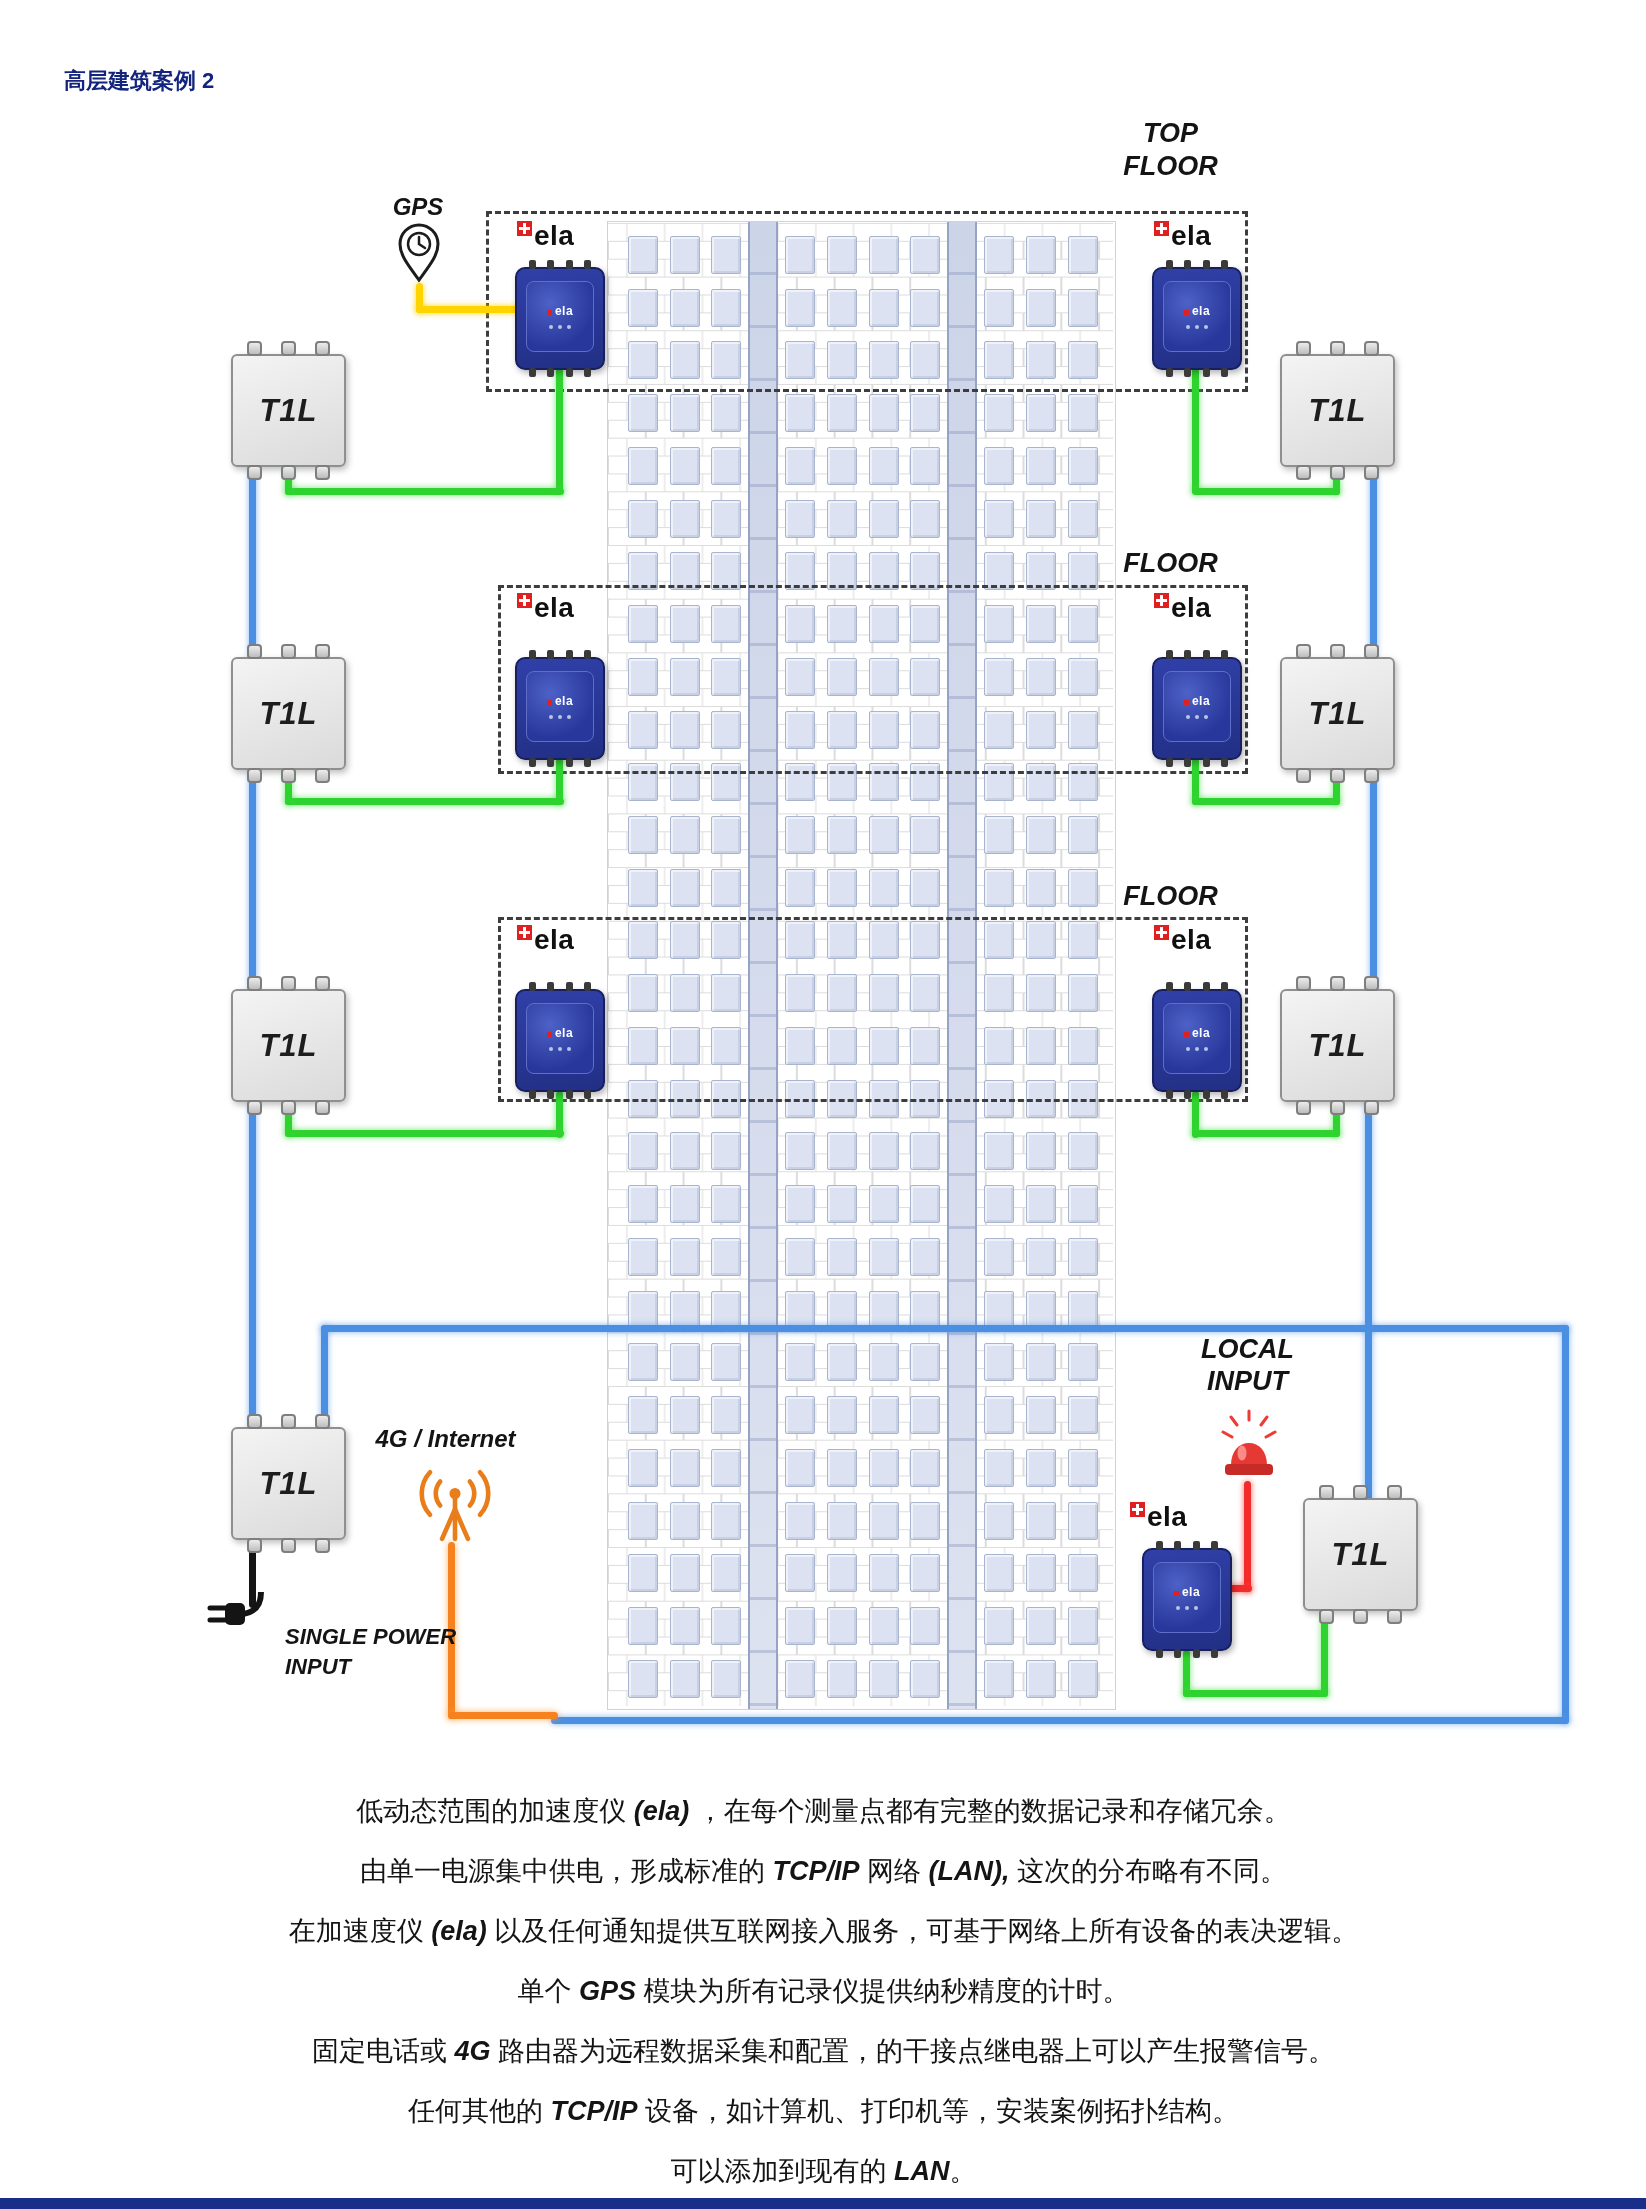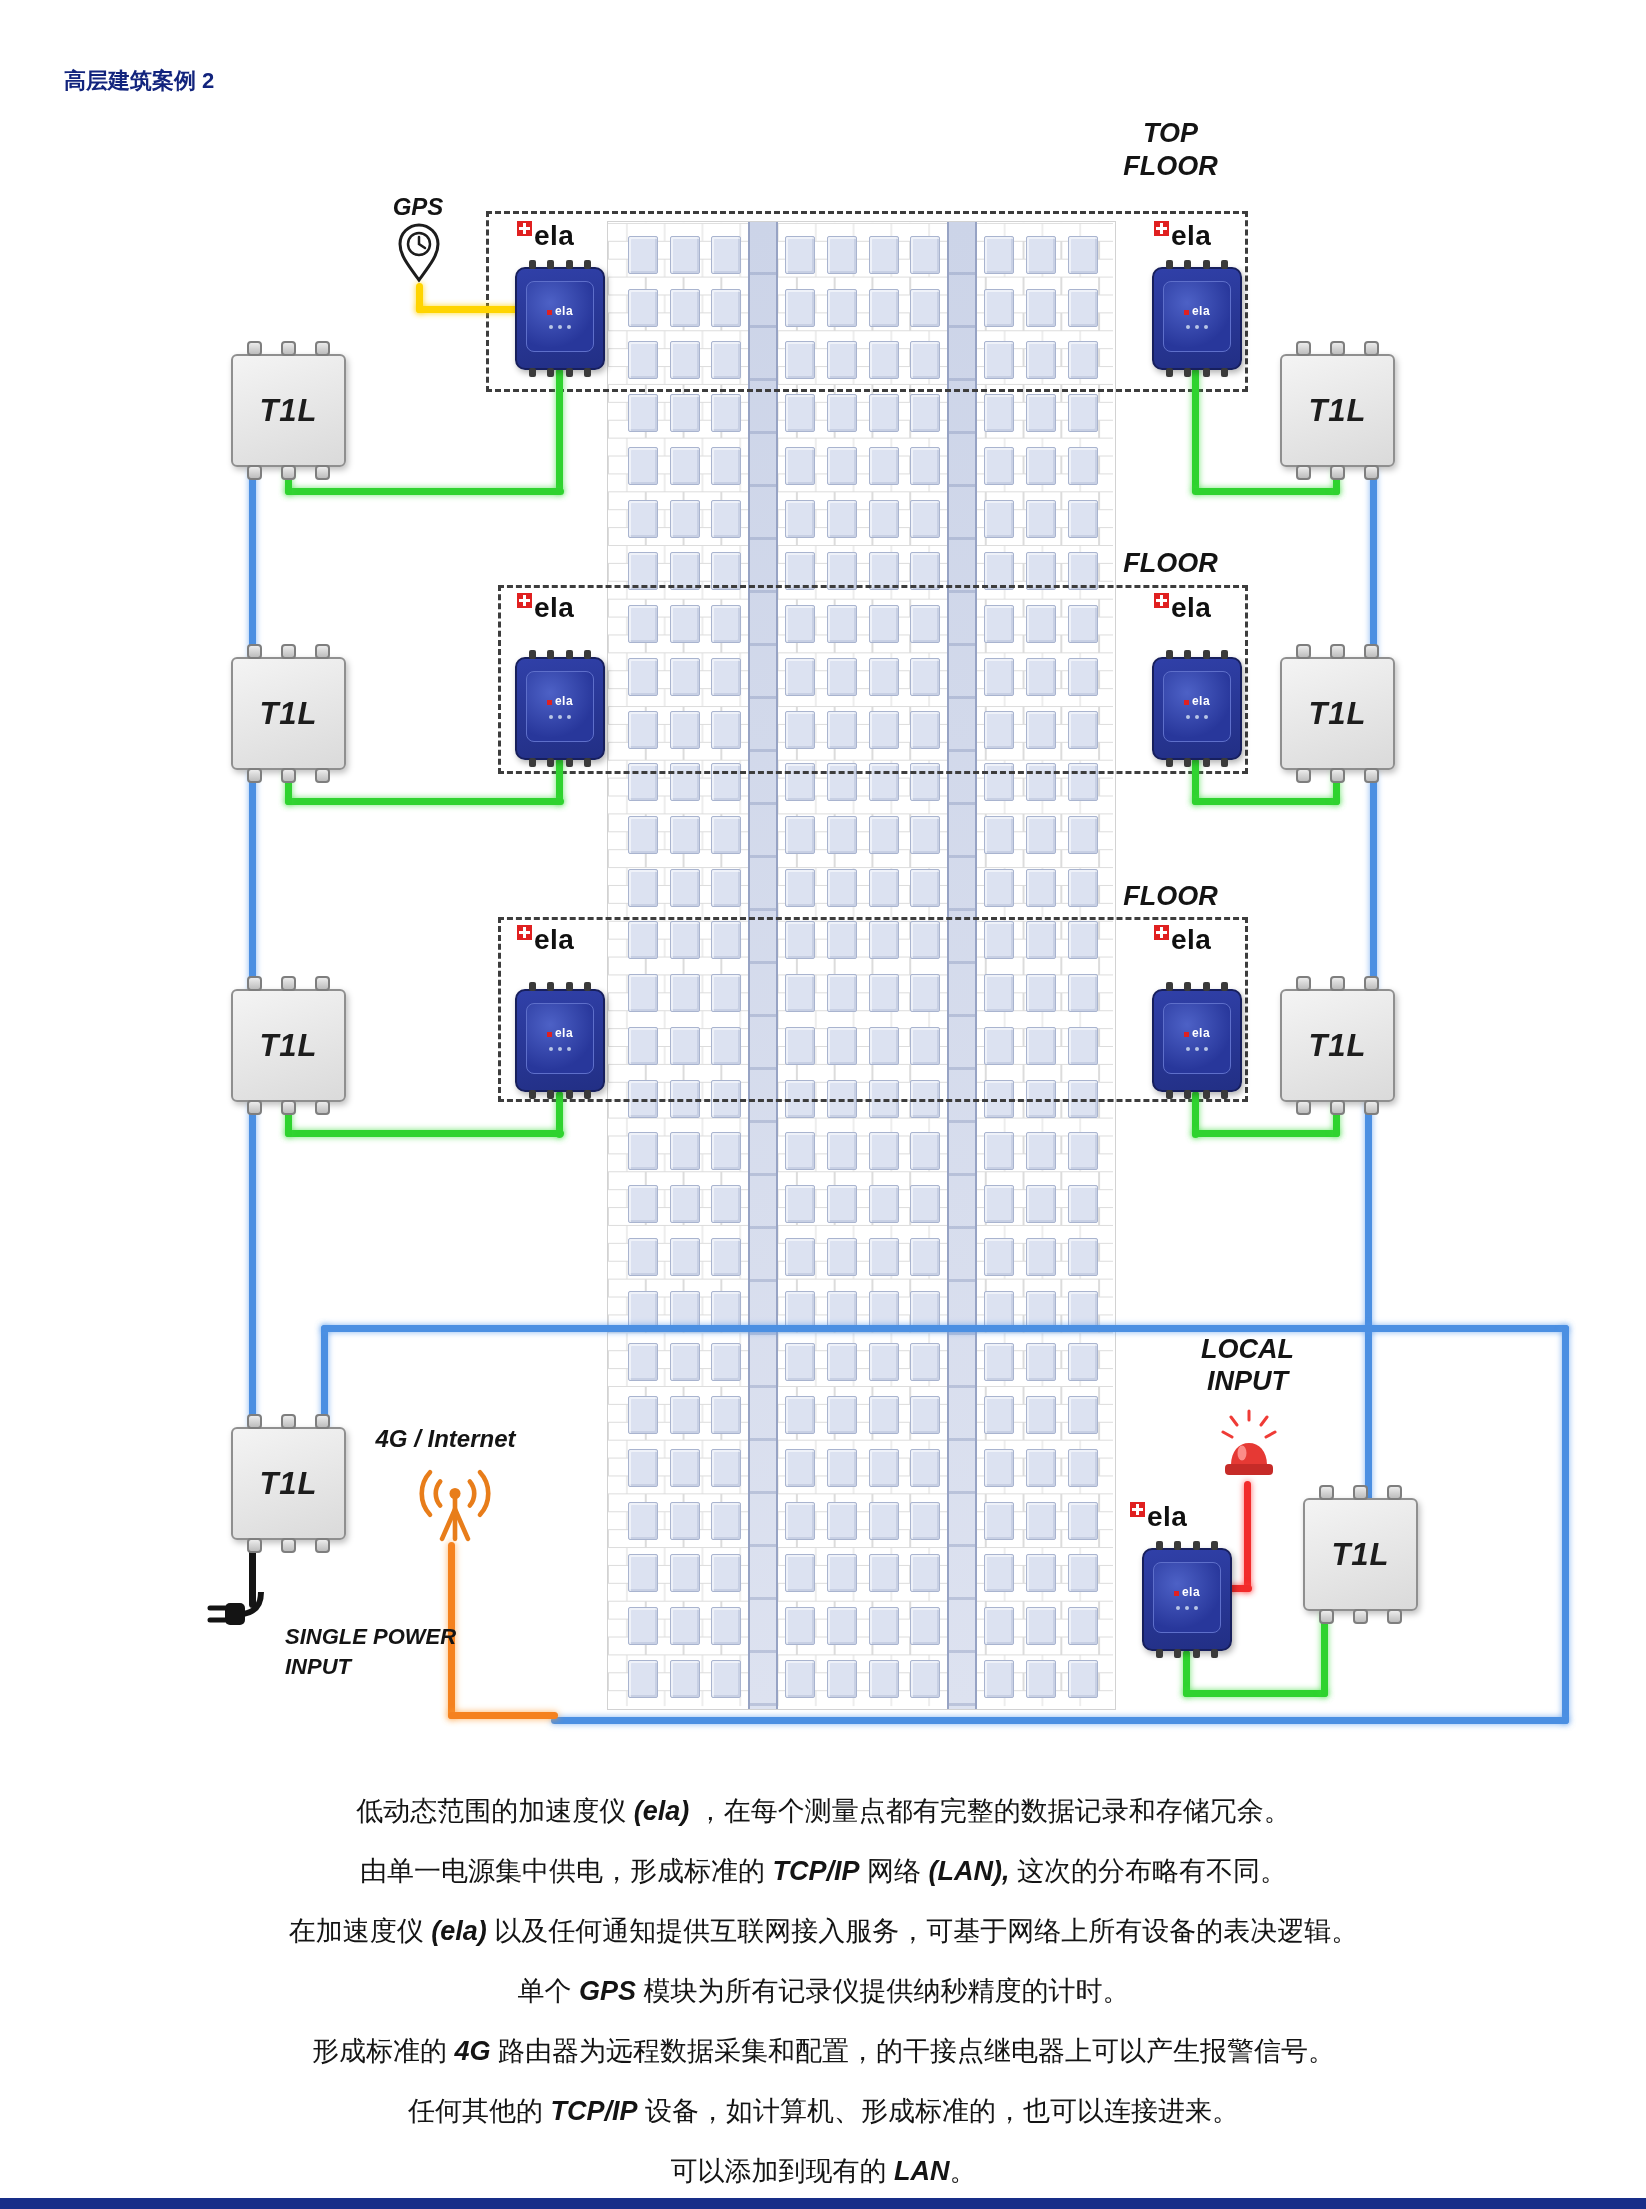--- a/index.html
+++ b/index.html
@@ -766,20 +766,20 @@
   <div class="anno pwr-label" style="left:285px;top:1622px;width:219px">
     <div>SINGLE POWER</div>
       <div>INPUT</div>
   </div>
 
   <div class="footer">
       <p class="note-line"><span>低动态范围的加速度仪 </span><span class="em">(ela)</span><span> ，在每个测量点都有完整的数据记录和存储冗余。</span></p>
       <p class="note-line"><span>由单一电源集中供电，形成标准的 </span><span class="em">TCP/IP</span><span> 网络 </span><span class="em">(LAN),</span><span> 这次的分布略有不同。</span></p>
       <p class="note-line"><span>在加速度仪 </span><span class="em">(ela)</span><span> 以及任何通知提供互联网接入服务，可基于网络上所有设备的表决逻辑。</span></p>
       <p class="note-line"><span>单个 </span><span class="em">GPS</span><span> 模块为所有记录仪提供纳秒精度的计时。</span></p>
-      <p class="note-line"><span>形成标准的 </span><span class="em">4G</span><span> 路由器为远程数据采集和配置，的干接点继电器上可以产生报警信号。</span></p>
-      <p class="note-line"><span>任何其他的 </span><span class="em">TCP/IP</span><span> 设备，如计算机、形成标准的，也可以连接进来。</span></p>
+      <p class="note-line"><span>固定电话或 </span><span class="em">4G</span><span> 路由器为远程数据采集和配置，的干接点继电器上可以产生报警信号。</span></p>
+      <p class="note-line"><span>任何其他的 </span><span class="em">TCP/IP</span><span> 设备，如计算机、打印机等，安装案例拓扑结构。</span></p>
       <p class="note-line"><span>可以添加到现有的 </span><span class="em">LAN</span><span>。</span></p>
     </div>
 
   <div class="bottombar"></div>
 </div>
 
 
 </body></html>

